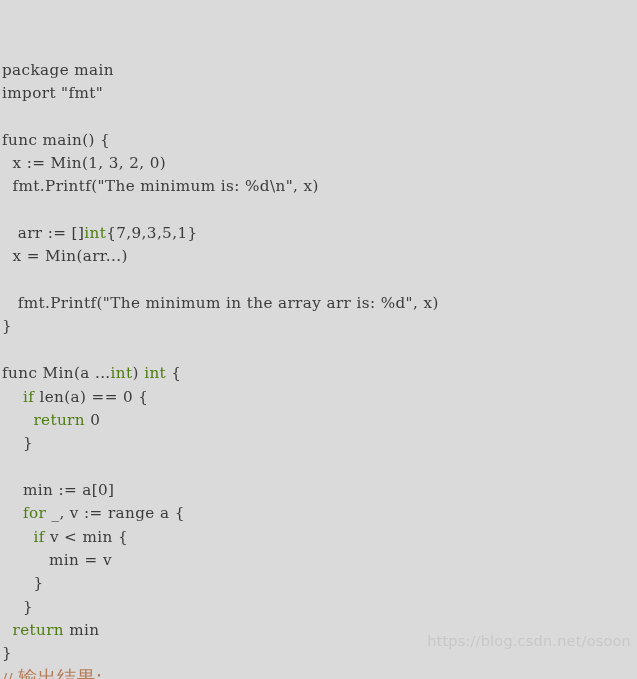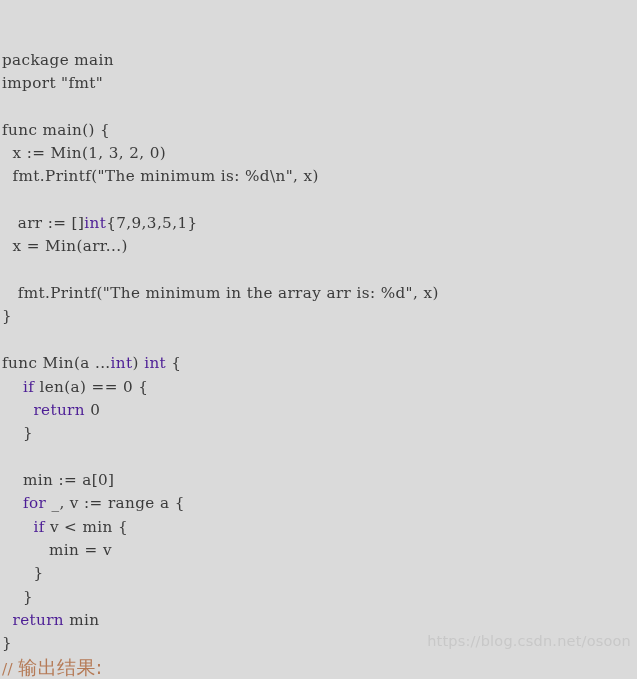--- a/index.html
+++ b/index.html
@@ -14,31 +14,31 @@
   }
   #code-block {
     position: relative;
     width: 637px;
     height: 679px;
     background: #dadada;
     font-family: "DejaVu Serif", "Liberation Serif", serif;
     font-size: 15.2px;
     line-height: 23.35px;
     color: #3b3b3b;
-    padding: 2px 0 0 2px;
+    padding: 12px 0 0 2px;
     box-sizing: border-box;
     white-space: pre;
     letter-spacing: 0.4px;
   }
   .code-line {
     height: 23.35px;
     white-space: pre;
   }
   .tok-kw {
-    color: #4c1d95;
+    color: #4d7c0f;
   }
   .tok-cmt {
     color: #b57a56;
   }
   .tok-plain {
     color: #3b3b3b;
   }
   .tok-cjk {
     font-family: "DejaVu Sans", "Liberation Sans", sans-serif;
     font-size: 19px;

